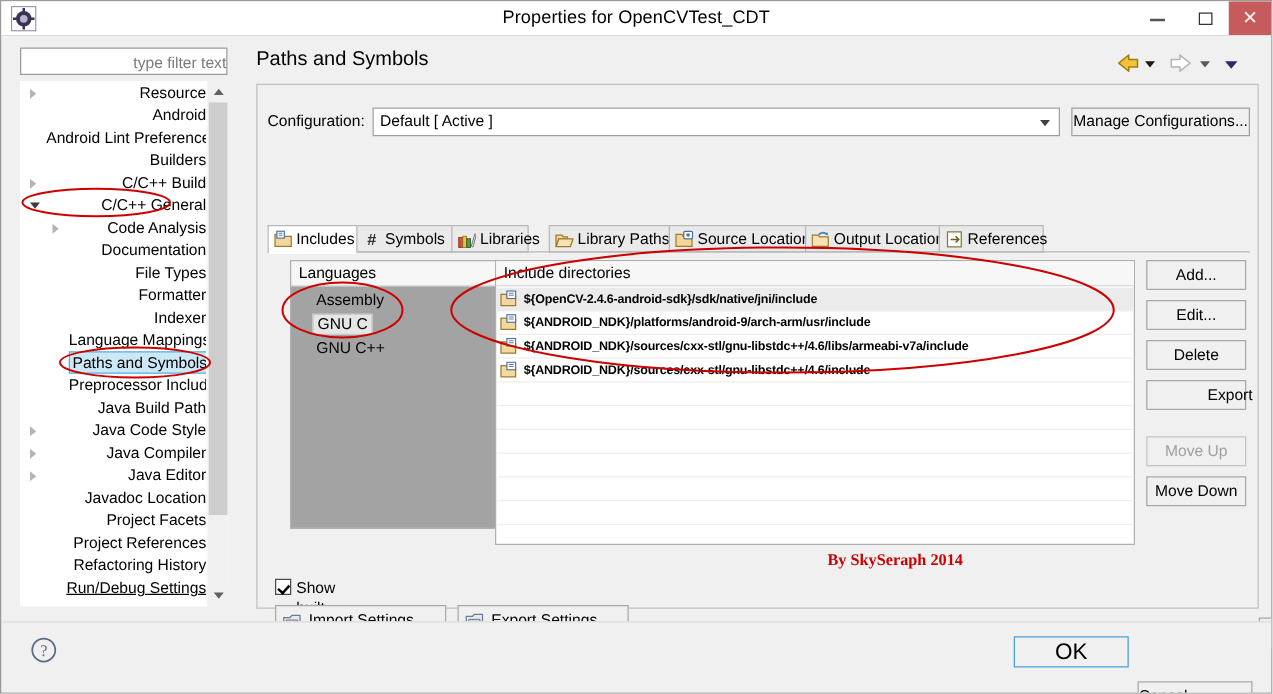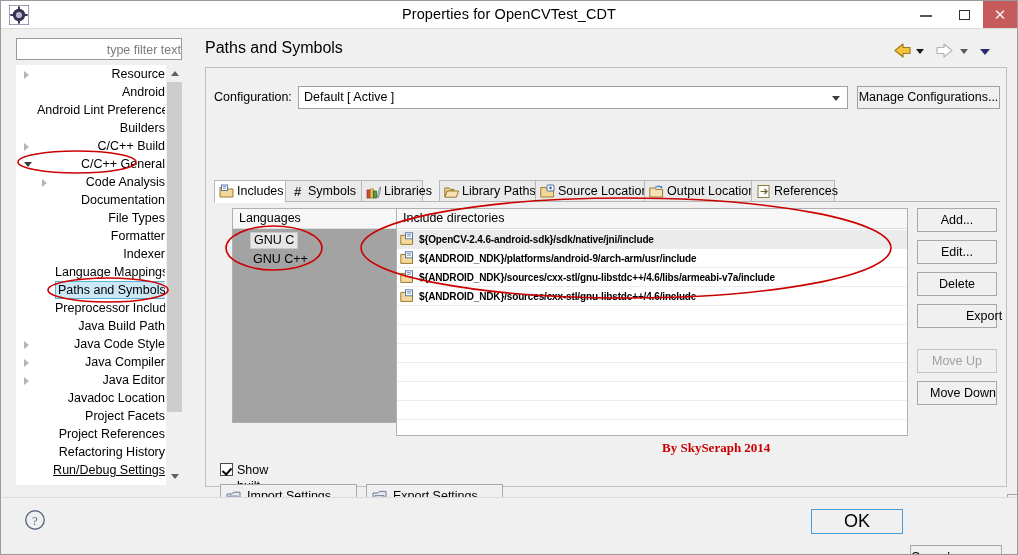--- a/index.html
+++ b/index.html
@@ -475,20 +475,21 @@
           <div class="tab" style="left: 537px; width: 84px;"><span class="ticon"><svg width="15" height="15" viewBox="0 0 15 15">
                 <rect x="2" y="1.5" width="11" height="12" fill="#ffffff" stroke="#8a7a3a" stroke-width="1"></rect>
                 <path d="M4.5 7.5 h6 M8.5 5 L11 7.5 L8.5 10" fill="none" stroke="#6b5f24" stroke-width="1.2"></path>
               </svg></span><span>References</span></div>
         </div>
       <div id="tabs-line"></div>
 
       <div id="lang-box">
         <div id="lang-header">Languages</div>
         <div id="lang-rows" style="position:absolute;left:0;top:22px;width:166px;">
+            <div class="lang-row"><span class="t">Assembly</span></div>
             <div class="lang-row sel"><span class="t">GNU C</span></div>
             <div class="lang-row"><span class="t">GNU C++</span></div>
           </div>
       </div>
 
       <div id="inc-box">
         <div id="inc-header">Include directories</div>
         <div id="inc-rows" style="position:absolute;left:0;top:21px;width:510px;">
             <div class="inc-row first"><span class="ficon"><svg width="16" height="15" viewBox="0 0 16 15">
                   <path d="M0.8 3.4 L5 3.4 L6 4.8 L12.5 4.8 L12.5 12.4 L0.8 12.4 Z" fill="#f5d89e" stroke="#9c7c2e" stroke-width="1"></path>
@@ -519,21 +520,21 @@
             <div class="inc-row empty">&nbsp;</div>
           </div>
       </div>
 
       <div id="action-buttons">
           <div class="abtn" style="top: 140px;">Add...</div>
           <div class="abtn" style="top: 172px;">Edit...</div>
           <div class="abtn" style="top: 204px;">Delete</div>
           <div class="abtn" style="top: 236px; padding-left: 48px;">Export</div>
           <div class="abtn disabled" style="top: 281px;">Move Up</div>
-          <div class="abtn" style="top: 313px; text-align: right;">Move Down</div>
+          <div class="abtn" style="top: 313px;">Move Down</div>
         </div>
 
       <div id="watermark">By SkySeraph 2014</div>
 
       <div id="show-builtin">
         <span class="cbx"></span>
         <span class="lbl">Show built-in values</span>
       </div>
 
       <div class="settings-btn" id="import-btn" style="left:14px; width:137px;">

